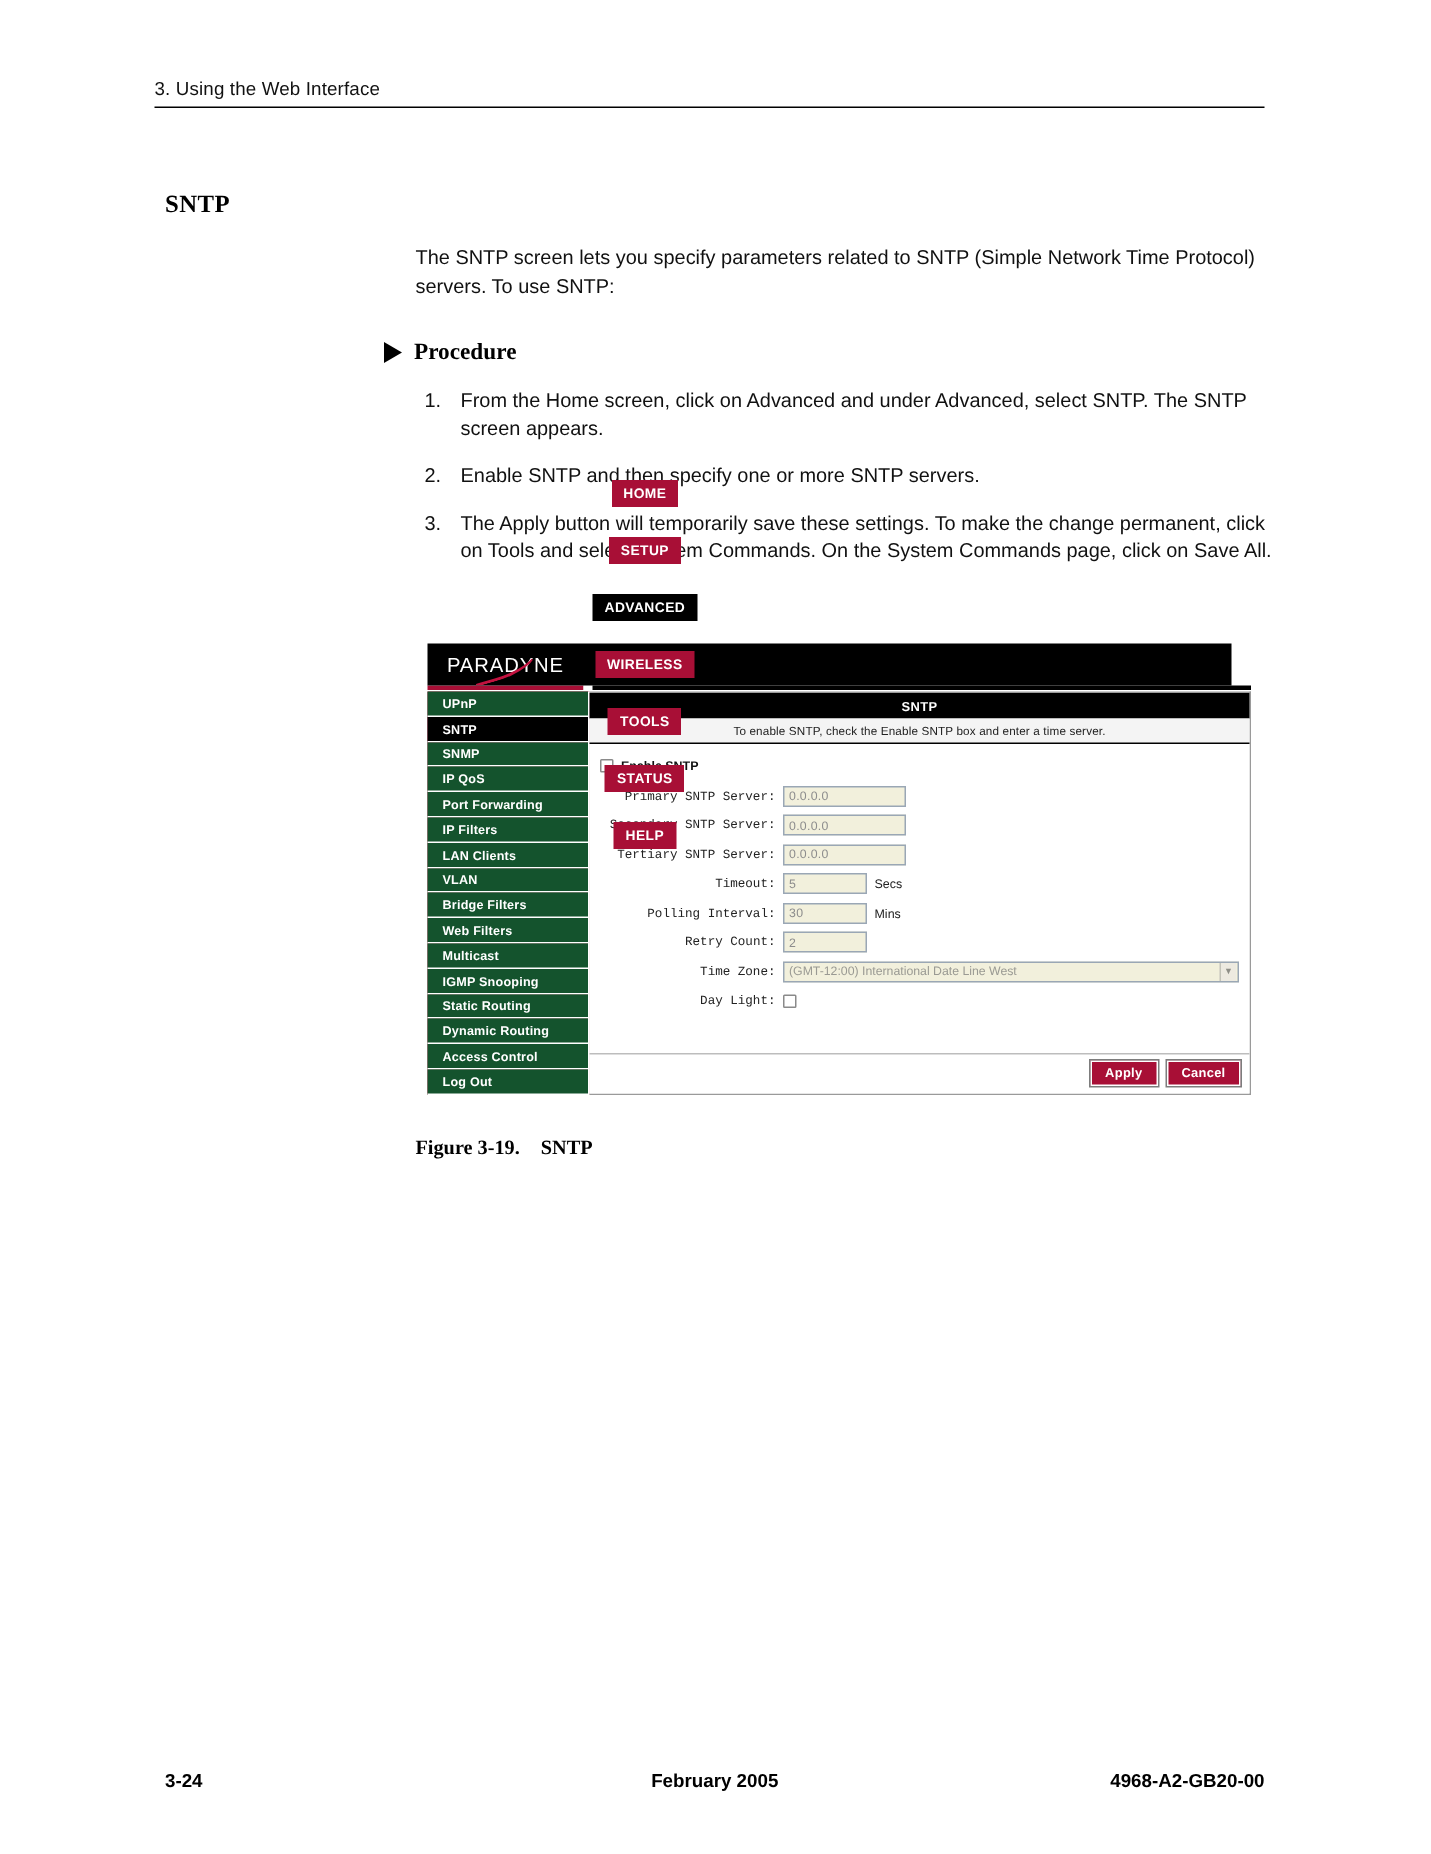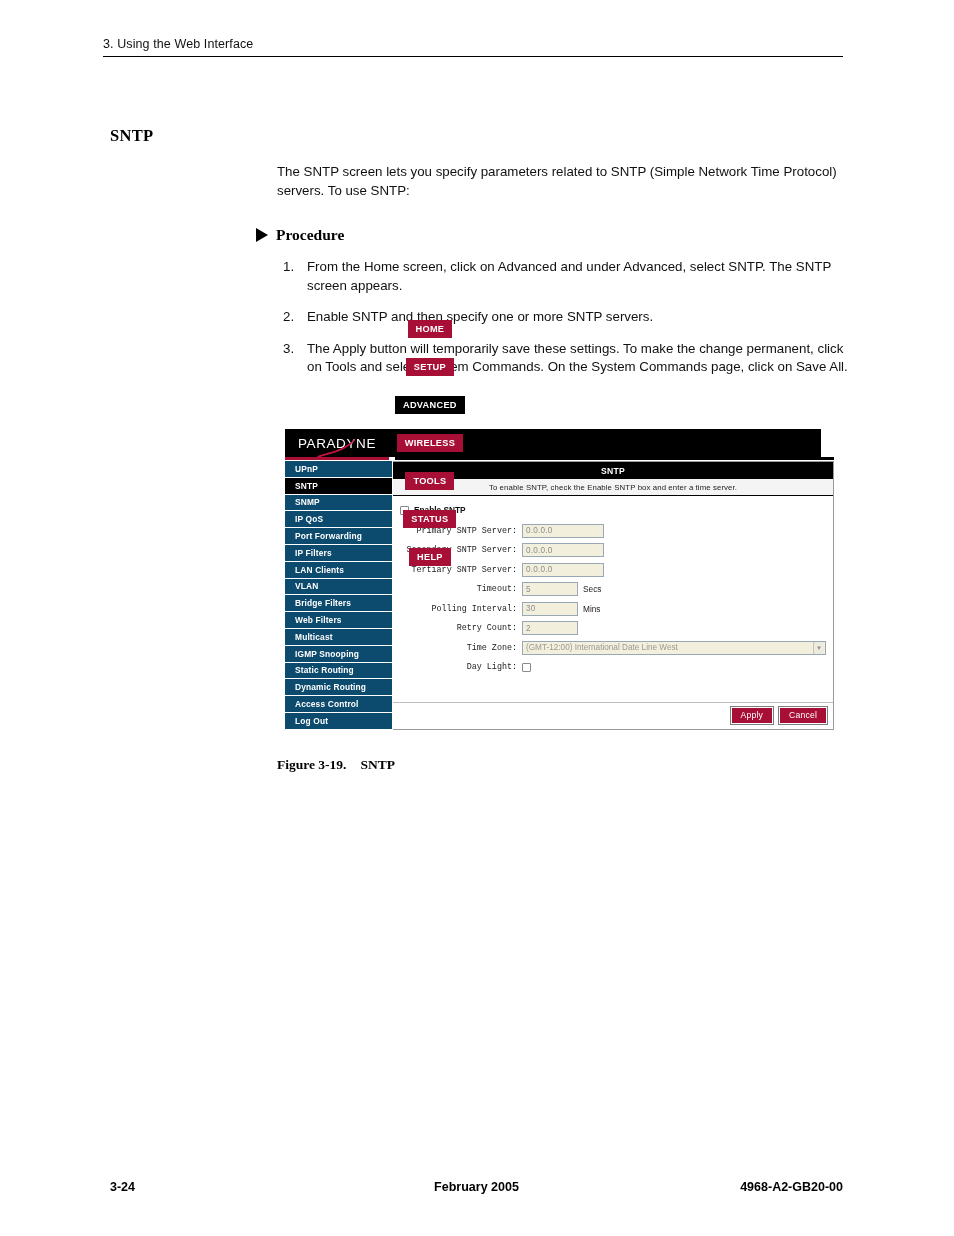--- a/index.html
+++ b/index.html
@@ -11,21 +11,21 @@
     font-family: "Liberation Sans", sans-serif;
     color: #000000;
     position: relative;
     overflow: hidden;
   }
 
   
   .page-header {
     position: absolute;
     left: 103px;
-    top: 37px;
+    top: 52px;
     width: 740px;
   }
   .page-header-text {
     font-size: 12.5px;
     letter-spacing: 0.1px;
     color: #111;
     padding-bottom: 5px;
   }
   .page-header-rule {
     border-bottom: 1.6px solid #000;
@@ -183,21 +183,21 @@
   .side-item {
     height: 16.8px;
     display: flex;
     align-items: center;
     padding-left: 10px;
     color: #ffffff;
     font-size: 8.4px;
     font-weight: bold;
     letter-spacing: 0.15px;
     border-bottom: 1px solid #ffffff;
-    background: #0c4a6e;
+    background: #14532d;
     white-space: nowrap;
   }
   .side-item.active { background: #000000; }
 
   .content {
     flex: 1;
     border: 1px solid #9a9a9a;
     border-left: none;
     background: #ffffff;
     display: flex;
@@ -312,21 +312,21 @@
     padding: 4px 6px 5px 0;
     display: flex;
     justify-content: flex-end;
     gap: 6px;
     background: #ffffff;
   }
   .btn {
     background: #a80f36;
     color: #ffffff;
     font-size: 8.6px;
-    font-weight: normal;
+    font-weight: bold;
     padding: 2.5px 9px;
     border: 1px solid #ffffff;
     outline: 1px solid #7d7d7d;
     letter-spacing: 0.2px;
   }
 
   
   .figcap {
     position: absolute;
     left: 277px;

